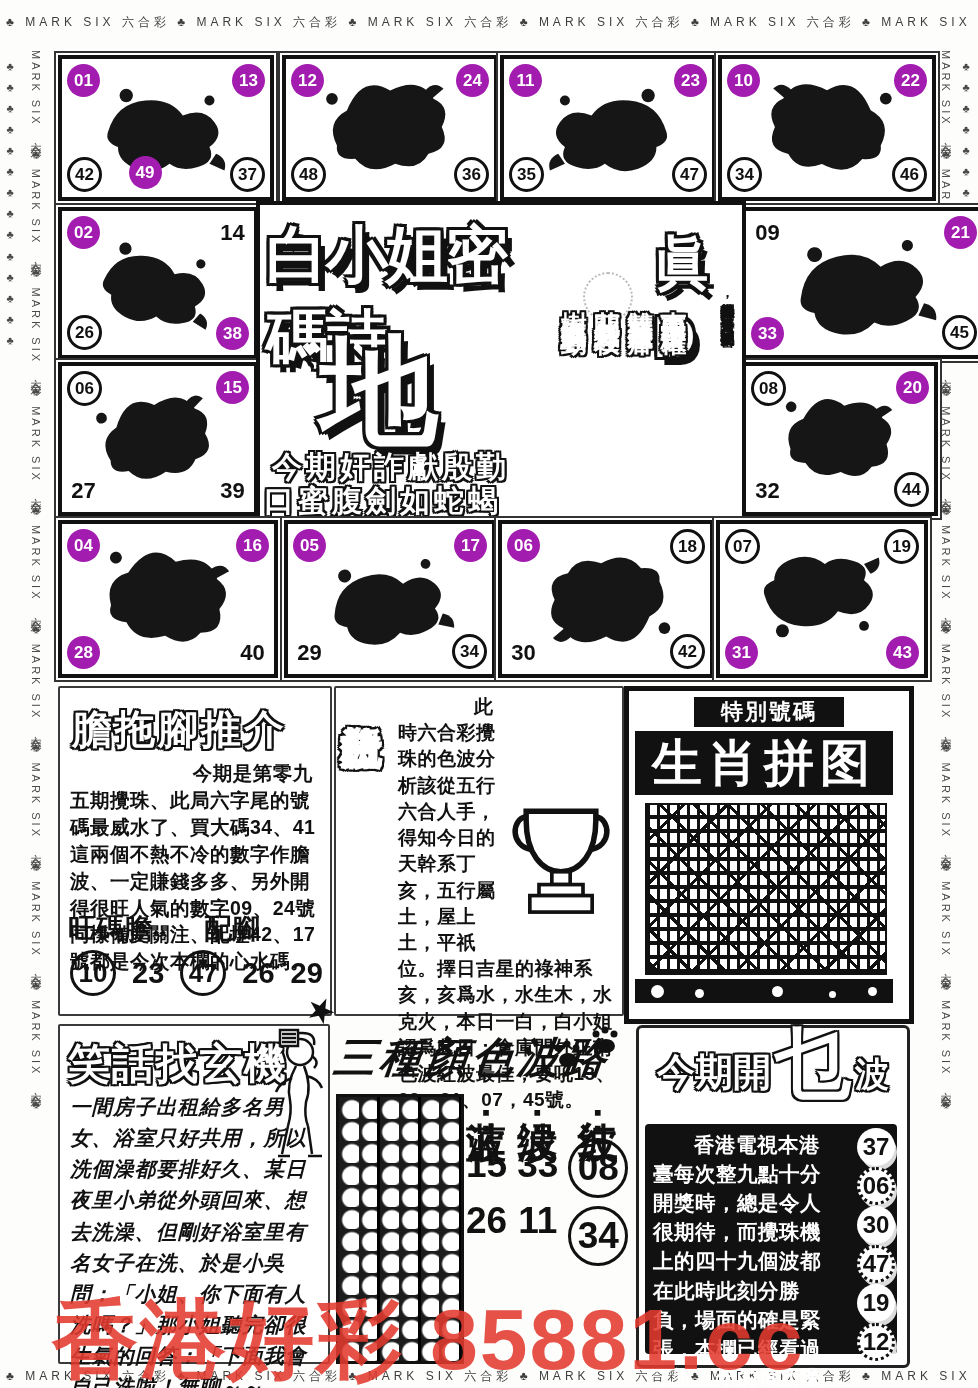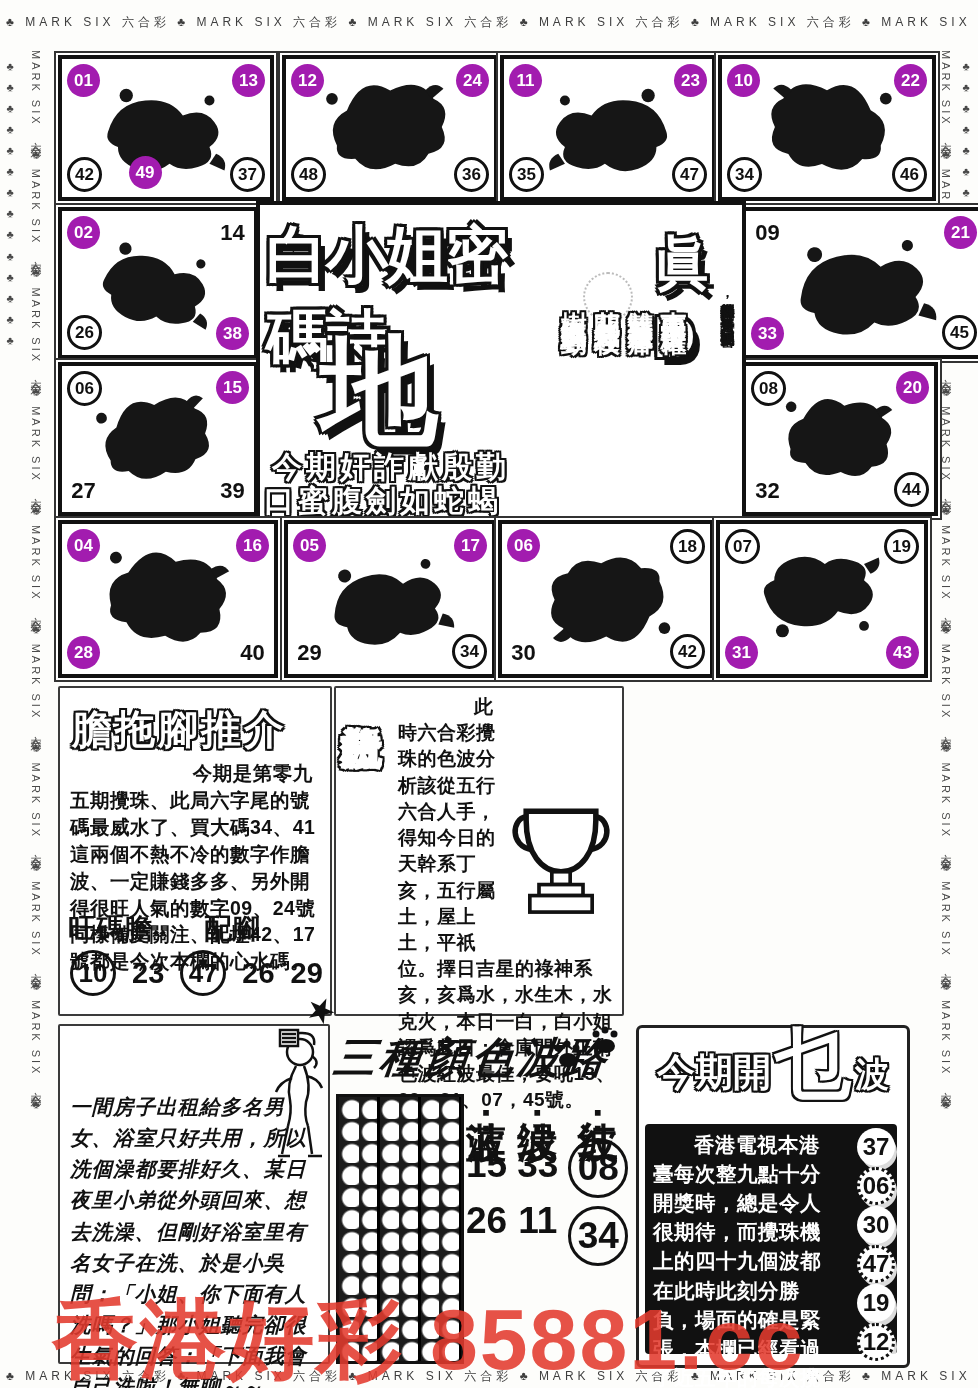--- a/index.html
+++ b/index.html
@@ -246,22 +246,33 @@
         <path d="M22 12 h76 v10 c0 36 -17 56 -38 56 c-21 0 -38 -20 -38 -56z" fill="#fff" stroke="#111" stroke-width="6"></path>
         <path d="M22 18 c-16 2 -18 32 6 36 M98 18 c16 2 18 32 -6 36" fill="none" stroke="#111" stroke-width="6"></path>
         <rect x="50" y="78" width="20" height="14" fill="#fff" stroke="#111" stroke-width="4"></rect>
         <rect x="36" y="92" width="48" height="12" fill="#fff" stroke="#111" stroke-width="4"></rect>
         <rect x="26" y="104" width="68" height="18" fill="#fff" stroke="#111" stroke-width="4"></rect>
       </svg>
       <span>此時六合彩攪珠的色波分析該從五行六合人手，得知今日的天幹系丁亥，五行屬土，屋上土，平祇位。擇日吉星的祿神系亥，亥爲水，水生木，水克火，本日一白，白小姐認爲此日：倉庫門外正南色波紅波最佳，要吼13、22、31、07，45號。</span>
     </div>
   </div>
 
+  <div style="position:absolute;left:624px;top:686px;width:280px;height:328px;border:5px solid #111;background:#fff;">
+    <div style="position:absolute;left:65px;top:6px;width:150px;height:30px;background:#111;color:#fff;display:flex;align-items:center;justify-content:center;font-size:22px;font-weight:800;letter-spacing:2px;">特別號碼</div>
+    <div style="position:absolute;left:6px;top:40px;width:258px;height:64px;background:#111;display:flex;align-items:center;justify-content:center;">
+      <span class="ol" style="font-size:50px;letter-spacing:6px;text-shadow:none;color:#fff;">生肖拼图</span>
+    </div>
+    <div class="noise" style="position:absolute;left:16px;top:112px;width:238px;height:168px;border:2px solid #111;"></div>
+    <div style="position:absolute;left:6px;top:288px;width:258px;height:24px;background:#111;">
+        <span class="pz-deco"></span>
+      </div>
+  </div>
 
   <div class="sect" style="left:58px;top:1024px;width:268px;height:336px;">
+    <div class="ol" style="position:absolute;left:8px;top:10px;font-size:42px;letter-spacing:2px;">笑話找玄機</div>
     <svg style="position:absolute;right:-4px;top:0;width:80px;height:140px;" viewBox="0 0 80 140" fill="none" stroke="#111" stroke-width="2.5">
       <circle cx="48" cy="26" r="13"></circle>
       <path d="M35 20 q-6 -12 13 -13 q16 -1 14 12 M60 30 q8 6 2 12"></path>
       <rect x="28" y="4" width="18" height="16" fill="#fff"></rect>
       <path d="M30 8 h14 M30 12 h14 M30 16 h14"></path>
       <path d="M44 40 q-10 18 -6 34 q2 12 -2 26 M52 40 q8 20 2 36 q-2 14 2 24"></path>
       <path d="M40 52 q-12 4 -16 14 M54 50 q12 2 16 12"></path>
       <path d="M36 100 l-6 28 M56 100 l4 28 M26 130 h12 M56 130 h14"></path>
     </svg>
     <div class="hand" style="position:absolute;left:10px;top:66px;width:248px;font-size:20.5px;line-height:1.52;letter-spacing:1px;">一間房子出租給多名男女、浴室只好共用，所以洗個澡都要排好久、某日夜里小弟從外頭回來、想去洗澡、但剛好浴室里有名女子在洗、於是小吳問：「小姐、你下面有人洗嗎？」那小姐聽完卻很生氣的回答：「下面我會自己洗啦！無聊～～</div>

